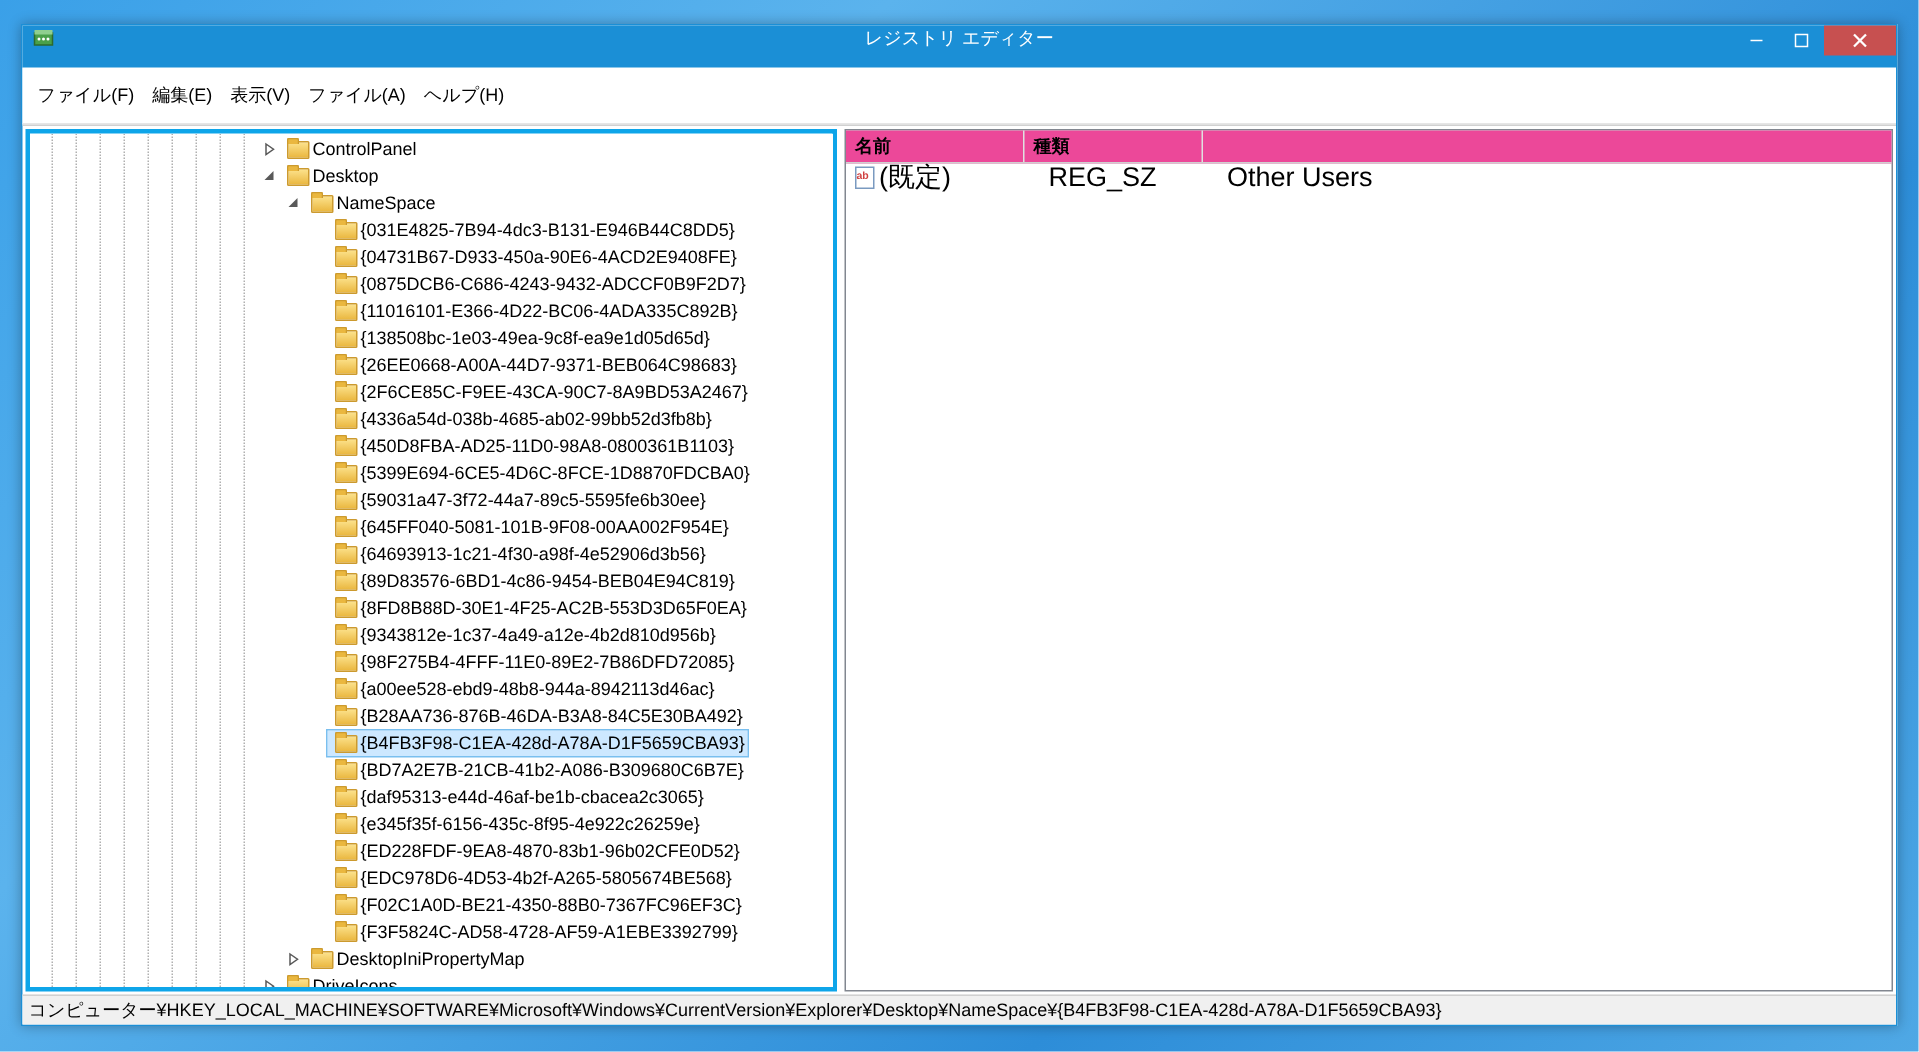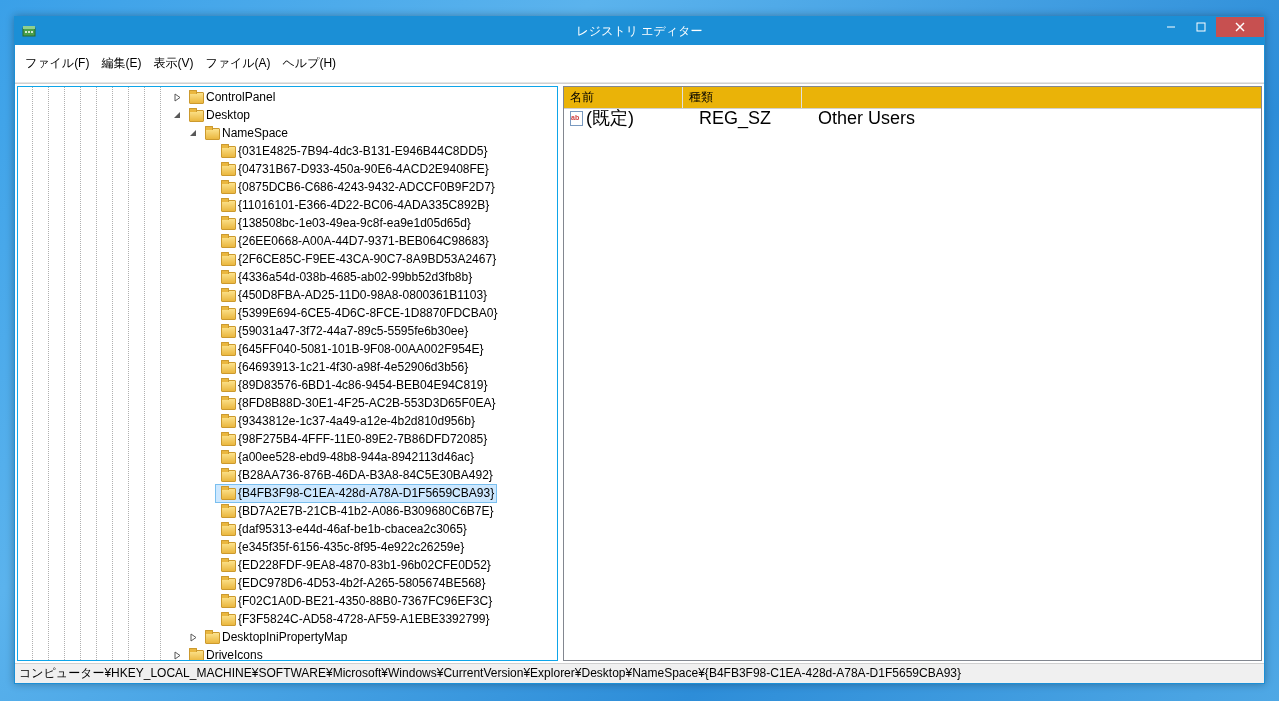--- a/index.html
+++ b/index.html
@@ -10,35 +10,35 @@
   width: 1279px; height: 701px; overflow: hidden;
 }
 .window {
   position: absolute; left: 14px; top: 16px; width: 1251px; height: 668px;
   background: #fff; border: 1px solid #1b8fd6;
   box-shadow: 0 0 8px rgba(0,0,0,0.3);
   display: flex; flex-direction: column;
 }
 .titlebar {
   height: 28px; background: #1b8fd6; color: #fff;
-  display: flex; align-items: center; position: relative;
+  display: flex; position: relative;
 }
 .titlebar .app-icon { width: 16px; height: 16px; margin-left: 6px; }
 .titlebar .title { position: absolute; left: 50%; transform: translateX(-50%); font-size: 12px; }
 .win-btns { position: absolute; right: 0; top: 0; display: flex; height: 20px; }
 .win-btn { width: 30px; height: 20px; display: flex; align-items: center; justify-content: center; color: #fff; font-size: 11px; }
 .win-btn.close { width: 48px; background: #c75050; }
 .menubar {
   height: 38px; display: flex; align-items: center; padding: 0 4px; gap: 0;
   background: #fff; border-bottom: 1px solid #e6e6e6;
 }
 .menu-item { padding: 2px 6px; cursor: default; font-size: 12px; }
 .content { flex: 1; display: flex; border-top: 1px solid #d0d0d0; min-height: 0; }
 .tree-pane {
-  width: 541px; border: 1px solid #0ea5e9; margin: 2px 0 2px 2px;
+  width: 541px; border: 3px solid #0ea5e9; margin: 2px 0 2px 2px;
   overflow-y: scroll; overflow-x: auto; background: #fff; position: relative;
 }
 .list-pane {
   flex: 1; border: 1px solid #828790; margin: 2px 2px 2px 2px; background: #fff;
   display: flex; flex-direction: column;
 }
 .splitter { width: 3px; cursor: col-resize; }
 .tree { padding: 1px 0; white-space: nowrap; }
 .tree-row {
   height: 18px; display: flex; align-items: center; font-size: 12px; cursor: default;
@@ -56,21 +56,21 @@
 .folder-icn::before {
   content: ""; position: absolute; left: 1px; top: 2px; width: 13px; height: 10px;
   background: linear-gradient(#fce28c, #eab73f); border: 1px solid #cc9a2e; border-radius: 1px;
 }
 .folder-icn::after {
   content: ""; position: absolute; left: 1px; top: 0; width: 6px; height: 3px;
   background: #eab73f; border: 1px solid #cc9a2e; border-bottom: none; border-radius: 1px 1px 0 0;
 }
 .label-wrap { display: inline-flex; align-items: center; padding: 0 2px; height: 17px; }
 .list-header {
-  height: 22px; display: flex; border-bottom: 1px solid #d0d0d0; background: #eab308;
+  height: 22px; display: flex; border-bottom: 1px solid #d0d0d0; background: #ec4899; font-weight: bold;
 }
 .col-h {
   padding: 3px 6px; font-size: 12px; border-right: 1px solid #e0e0e0;
   display: flex; align-items: center;
 }
 .col-name { width: 119px; }
 .col-type { width: 119px; }
 .col-data { flex: 1; }
 .list-body { flex: 1; overflow: auto; }
 .list-row { height: 18px; display: flex; align-items: center; font-size: 18px; padding-left: 4px; }

